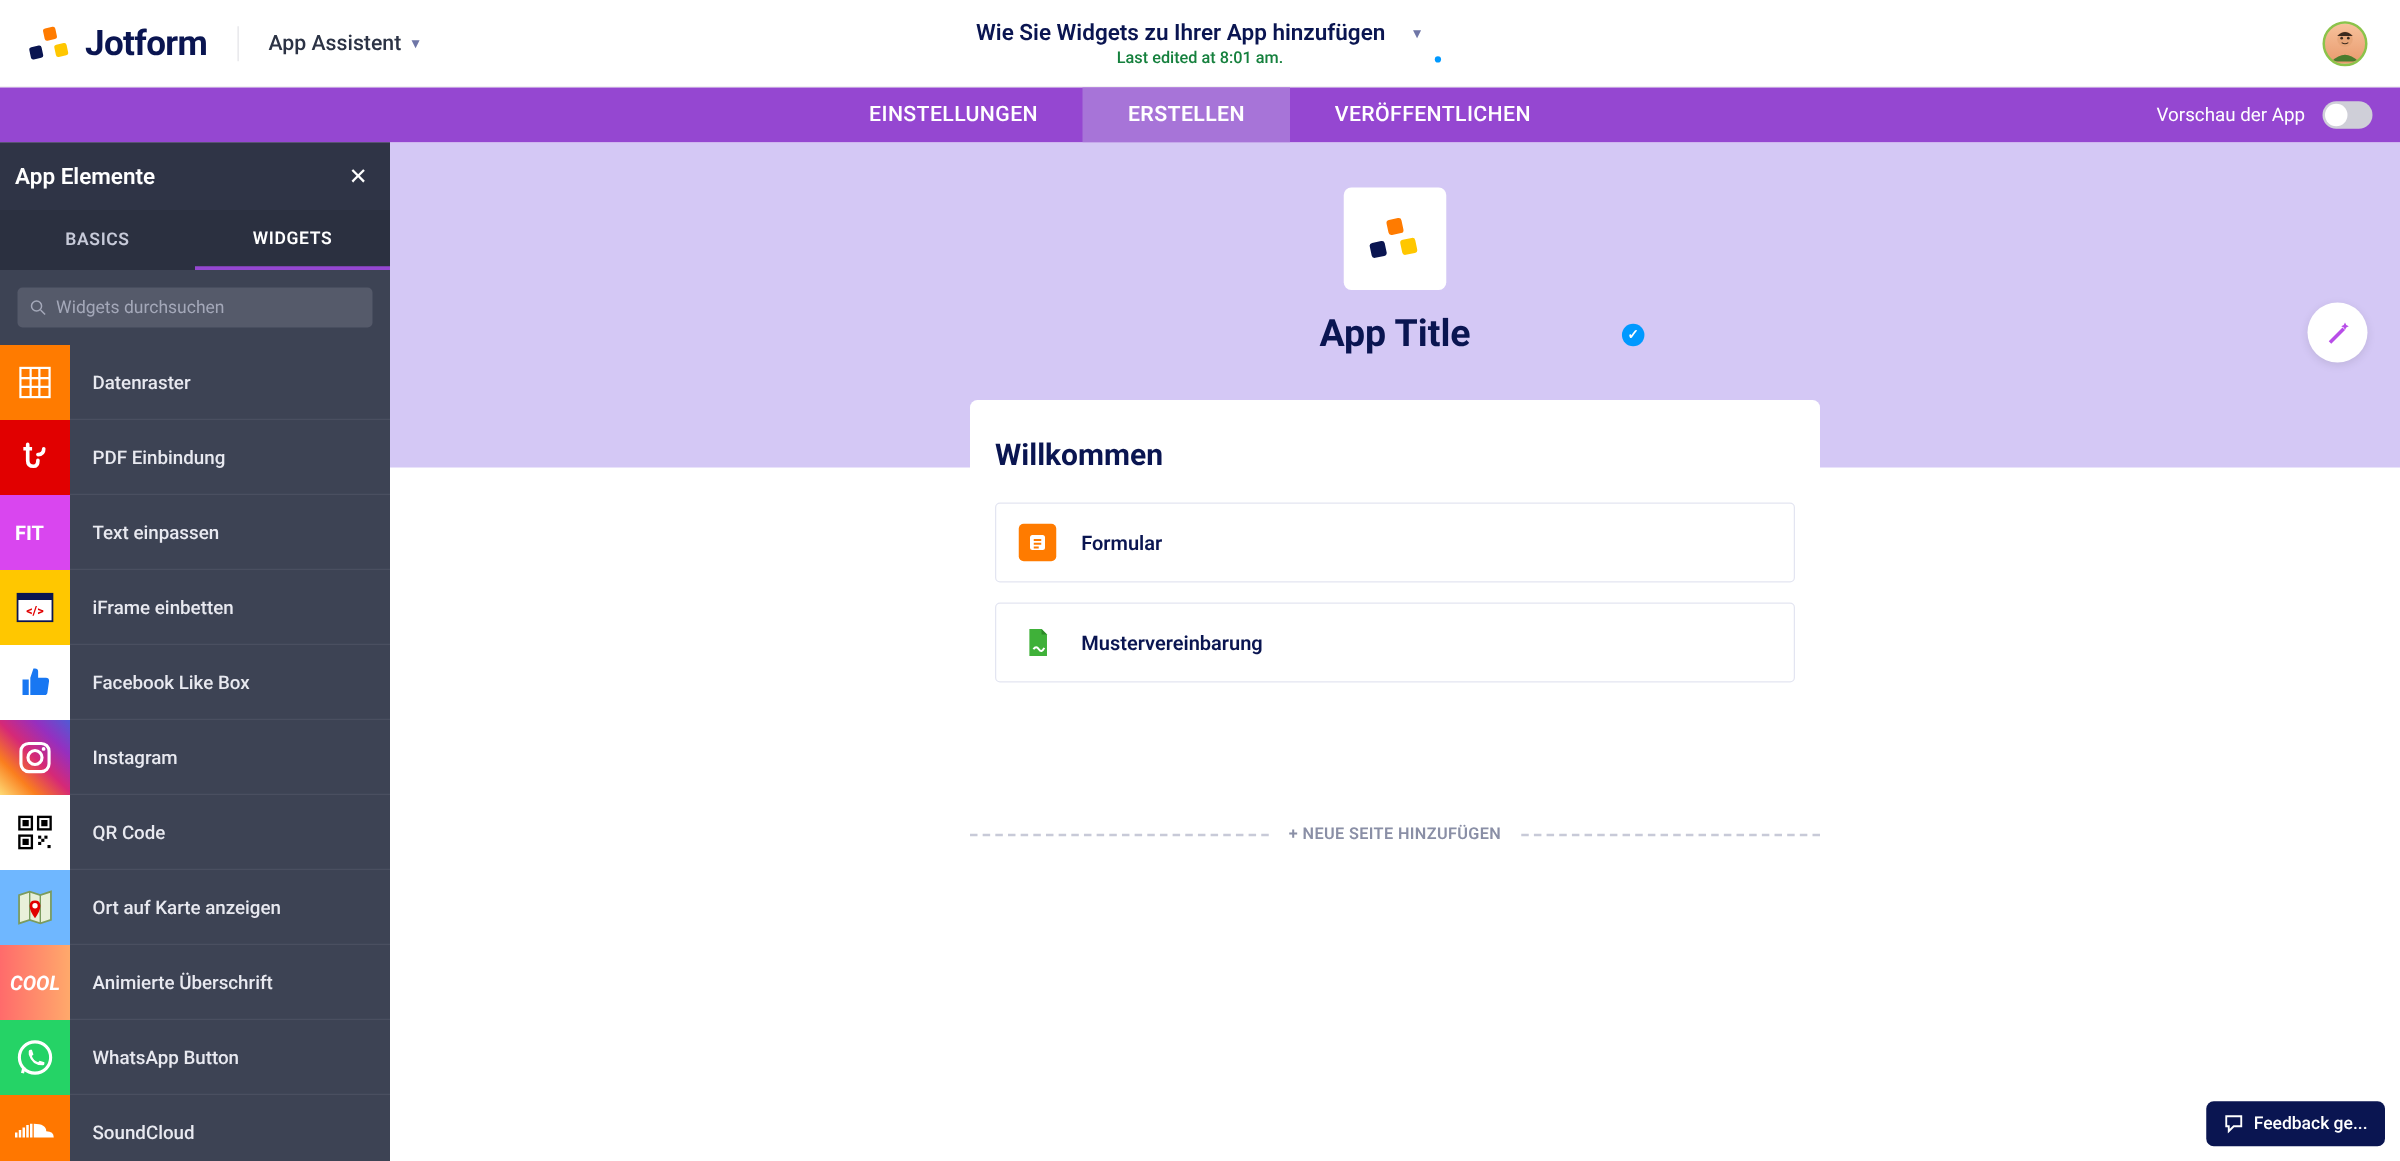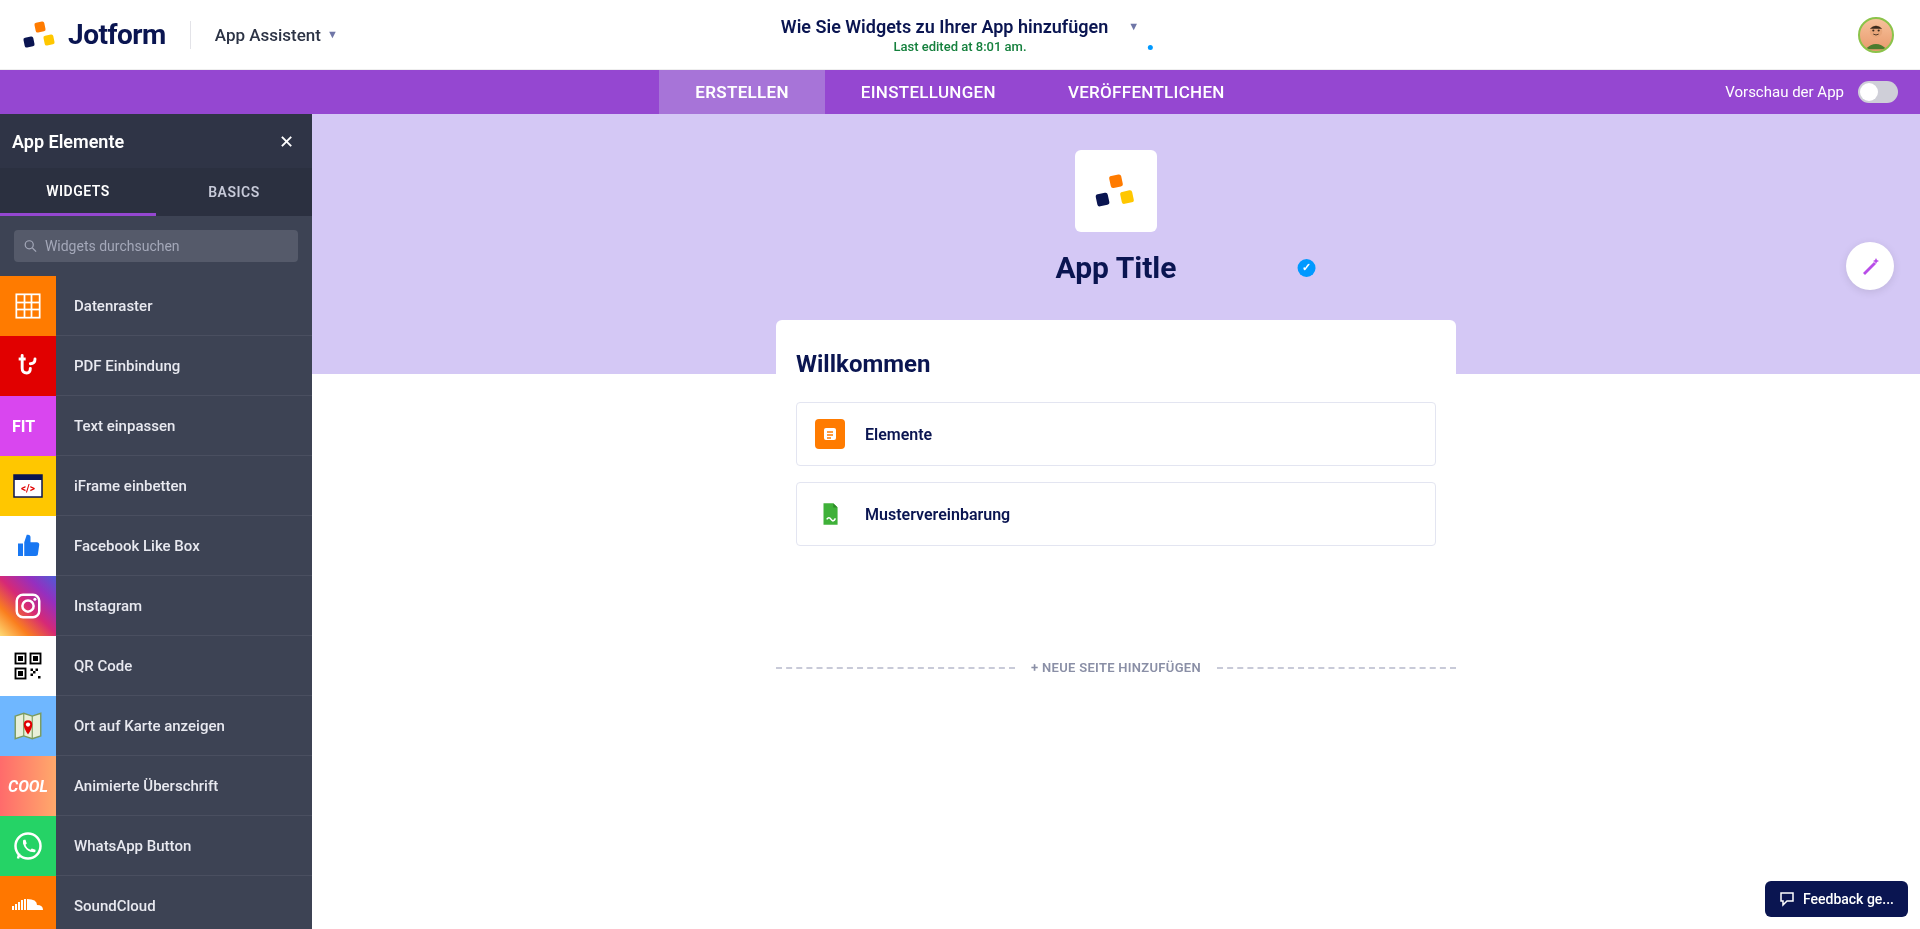--- a/index.html
+++ b/index.html
@@ -112,39 +112,39 @@
         <circle cx="15" cy="13" r="1.2" fill="#3b2a1e"></circle>
           <circle cx="21" cy="13" r="1.2" fill="#3b2a1e"></circle>
         <path d="M15 17 Q18 19 21 17" stroke="#3b2a1e" stroke-width="1" fill="none"></path>
         <path d="M11 11 Q18 4 25 11" fill="#3b2a1e"></path>
       </svg>
     </div>
   </div>
 </div>
 
 <div class="tabbar">
+  <div class="tab">EINSTELLUNGEN</div>
   <div class="tab active">ERSTELLEN</div>
-  <div class="tab">EINSTELLUNGEN</div>
   <div class="tab">VERÖFFENTLICHEN</div>
   <div class="preview-wrap">
     <span>Vorschau der App</span>
     <div class="toggle">
         <div class="knob"></div>
       </div>
   </div>
 </div>
 
 <div class="sidebar">
   <div class="side-hdr">
     <span class="side-hdr-title">App Elemente</span>
     <span class="side-close">✕</span>
   </div>
   <div class="side-tabs">
+    <div class="side-tab">BASICS</div>
     <div class="side-tab active">WIDGETS</div>
-    <div class="side-tab">BASICS</div>
   </div>
   <div class="search-wrap">
     <div class="search-box">
       <svg width="14" height="14" viewBox="0 0 16 16">
           <circle cx="6.5" cy="6.5" r="5" stroke="#a4a8b9" stroke-width="1.5" fill="none"></circle>
           <line x1="10.5" y1="10.5" x2="15" y2="15" stroke="#a4a8b9" stroke-width="1.5"></line>
         </svg>
       <input type="text" placeholder="Widgets durchsuchen" style="">
     </div>
   </div>
@@ -287,21 +287,21 @@
     <div class="card-title">Willkommen</div>
     <div class="card-row">
       <div class="row-icon" style="background:#ff7b00">
         <svg width="18" height="18" viewBox="0 0 18 18">
             <rect x="3" y="3" width="12" height="12" rx="2" fill="#fff"></rect>
             <line x1="6" y1="7" x2="12" y2="7" stroke="#ff7b00" stroke-width="1.5"></line>
             <line x1="6" y1="10" x2="12" y2="10" stroke="#ff7b00" stroke-width="1.5"></line>
             <line x1="6" y1="13" x2="10" y2="13" stroke="#ff7b00" stroke-width="1.5"></line>
           </svg>
       </div>
-      <span class="row-label">Elemente</span>
+      <span class="row-label">Formular</span>
     </div>
     <div class="card-row">
       <div class="row-icon" style="background:transparent">
         <svg width="26" height="26" viewBox="0 0 24 24">
             <path d="M6 2 L15 2 L19 6 L19 22 L6 22 Z" fill="#3fb139"></path>
             <path d="M15 2 L15 6 L19 6" fill="#2d8a28"></path>
             <path d="M9 17 Q11 14 13 17 Q15 20 17 16" stroke="#fff" stroke-width="1.5" fill="none"></path>
           </svg>
       </div>
       <span class="row-label">Mustervereinbarung</span>

